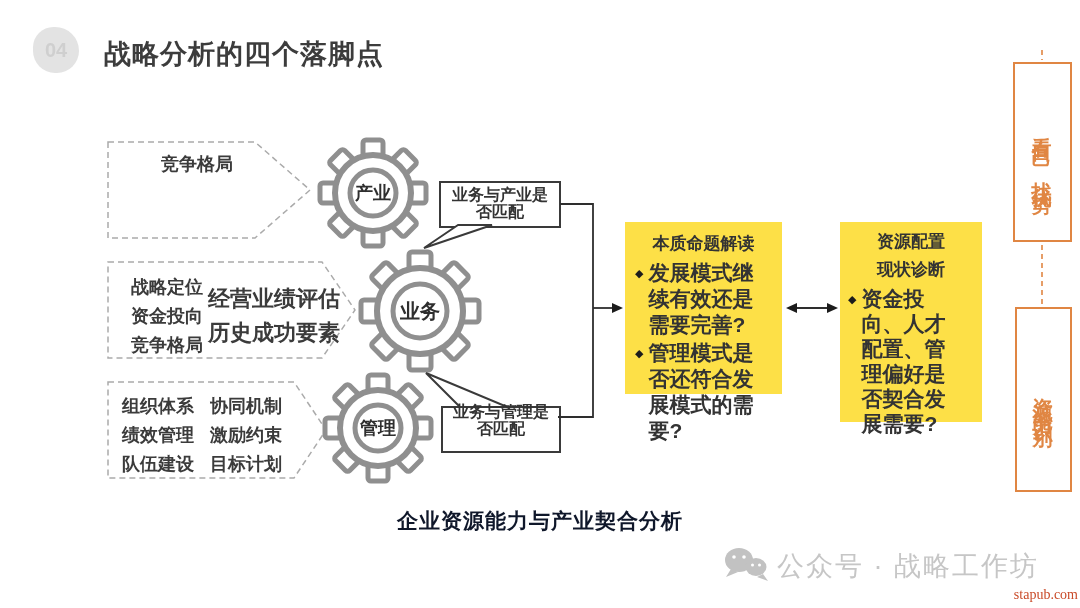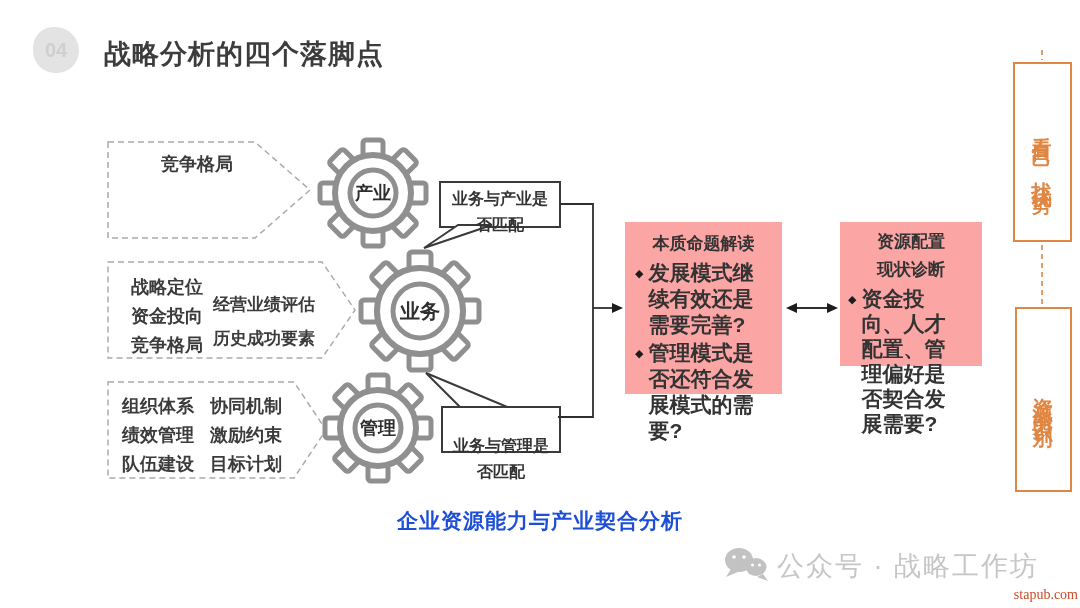--- a/index.html
+++ b/index.html
@@ -16,44 +16,44 @@
 
   
   .chev-text{font-size:18px;font-weight:bold;color:#3b3b3b;text-align:center;}
   .chev-text div{white-space:nowrap;}
   .lh28 div{line-height:28px;}
   .lh29 div{line-height:29px;}
   .lh34 div{line-height:34px;}
 
   
   .bubble-text{width:100px;text-align:center;font-size:16px;font-weight:bold;
-               color:#333;line-height:26px;}
-
-  
-  .gbox{background:#fca5a5;}
+               color:#333;line-height:17px;}
+
+  
+  .gbox{background:#fde047;}
   .gbox .btitle{font-size:17px;font-weight:bold;text-align:center;line-height:28px;color:#333;}
   .bullet{display:flex;align-items:flex-start;margin-top:2px;}
   .bullet .dia{font-size:11px;line-height:26px;margin-right:5px;color:#1c1c1c;}
   .bullet .btxt{font-size:21px;font-weight:bold;line-height:26px;color:#333;}
   .box-essence{left:625px;top:222px;width:157px;height:172px;padding-top:8px;box-sizing:border-box;}
   .box-essence .bullets{padding-left:10px;}
   .box-essence .btxt{width:118px;}
-  .box-resource{left:840px;top:222px;width:142px;height:144px;padding-top:6px;box-sizing:border-box;}
+  .box-resource{left:840px;top:222px;width:142px;height:200px;padding-top:6px;box-sizing:border-box;}
   .box-resource .bullets{padding-left:8px;}
   .box-resource .btxt{width:102px;line-height:25px;}
 
   
   .tag{border:2px solid #e08643;background:#fff;color:#e08643;font-weight:bold;
        display:flex;align-items:center;justify-content:center;box-sizing:border-box;}
   .vtext{writing-mode:vertical-rl;text-orientation:upright;font-size:20px;letter-spacing:6px;white-space:pre;}
   .tag-top{left:1013px;top:62px;width:59px;height:180px;}
   .tag-bottom{left:1015px;top:307px;width:57px;height:185px;}
 
   .caption{left:380px;top:507px;width:320px;text-align:center;font-size:21px;
-           font-weight:bold;color:#1d4ed8;letter-spacing:1px;}
+           font-weight:bold;color:#0f172a;letter-spacing:1px;}
 
   .wechat-label{left:777px;top:548px;font-size:27px;color:#c6c6c6;letter-spacing:2px;}
   .site-link{left:960px;top:587px;width:118px;text-align:right;font-size:14px;
              color:#c94a28;font-family:"Liberation Serif",serif;}
 </style>
 </head>
 <body>
 
 <div class="slide">
 
@@ -146,38 +146,38 @@
 
   <div class="abs chev-text lh28" style="left:112px;top:150px;width:170px;">
     <div>竞争格局</div>
   </div>
 
   <div class="abs chev-text lh29" style="left:122px;top:273px;width:90px;">
     <div>战略定位</div>
     <div>资金投向</div>
     <div>竞争格局</div>
   </div>
-  <div class="abs chev-text lh34" style="left:208px;top:288px;width:112px;font-size:17px;">
+  <div class="abs chev-text lh34" style="left:208px;top:282px;width:112px;font-size:22px;">
     <div>经营业绩评估</div>
     <div>历史成功要素</div>
   </div>
 
   <div class="abs chev-text lh29" style="left:116px;top:392px;width:84px;">
     <div>组织体系</div>
     <div>绩效管理</div>
     <div>队伍建设</div>
   </div>
   <div class="abs chev-text lh29" style="left:204px;top:392px;width:84px;">
     <div>协同机制</div>
     <div>激励约束</div>
     <div>目标计划</div>
   </div>
 
   <div class="abs bubble-text" style="left:450px;top:186px;">业务与产业是否匹配</div>
-  <div class="abs bubble-text" style="left:451px;top:433px;">业务与管理是否匹配</div>
+  <div class="abs bubble-text" style="left:451px;top:403px;">业务与管理是否匹配</div>
 
   <div class="abs gbox box-essence">
     <div class="btitle">本质命题解读</div>
     <div class="bullets">
       <div class="bullet">
         <span class="dia">◆</span>
         <span class="btxt">发展模式继续有效还是需要完善?</span>
       </div>
       <div class="bullet">
         <span class="dia">◆</span>

